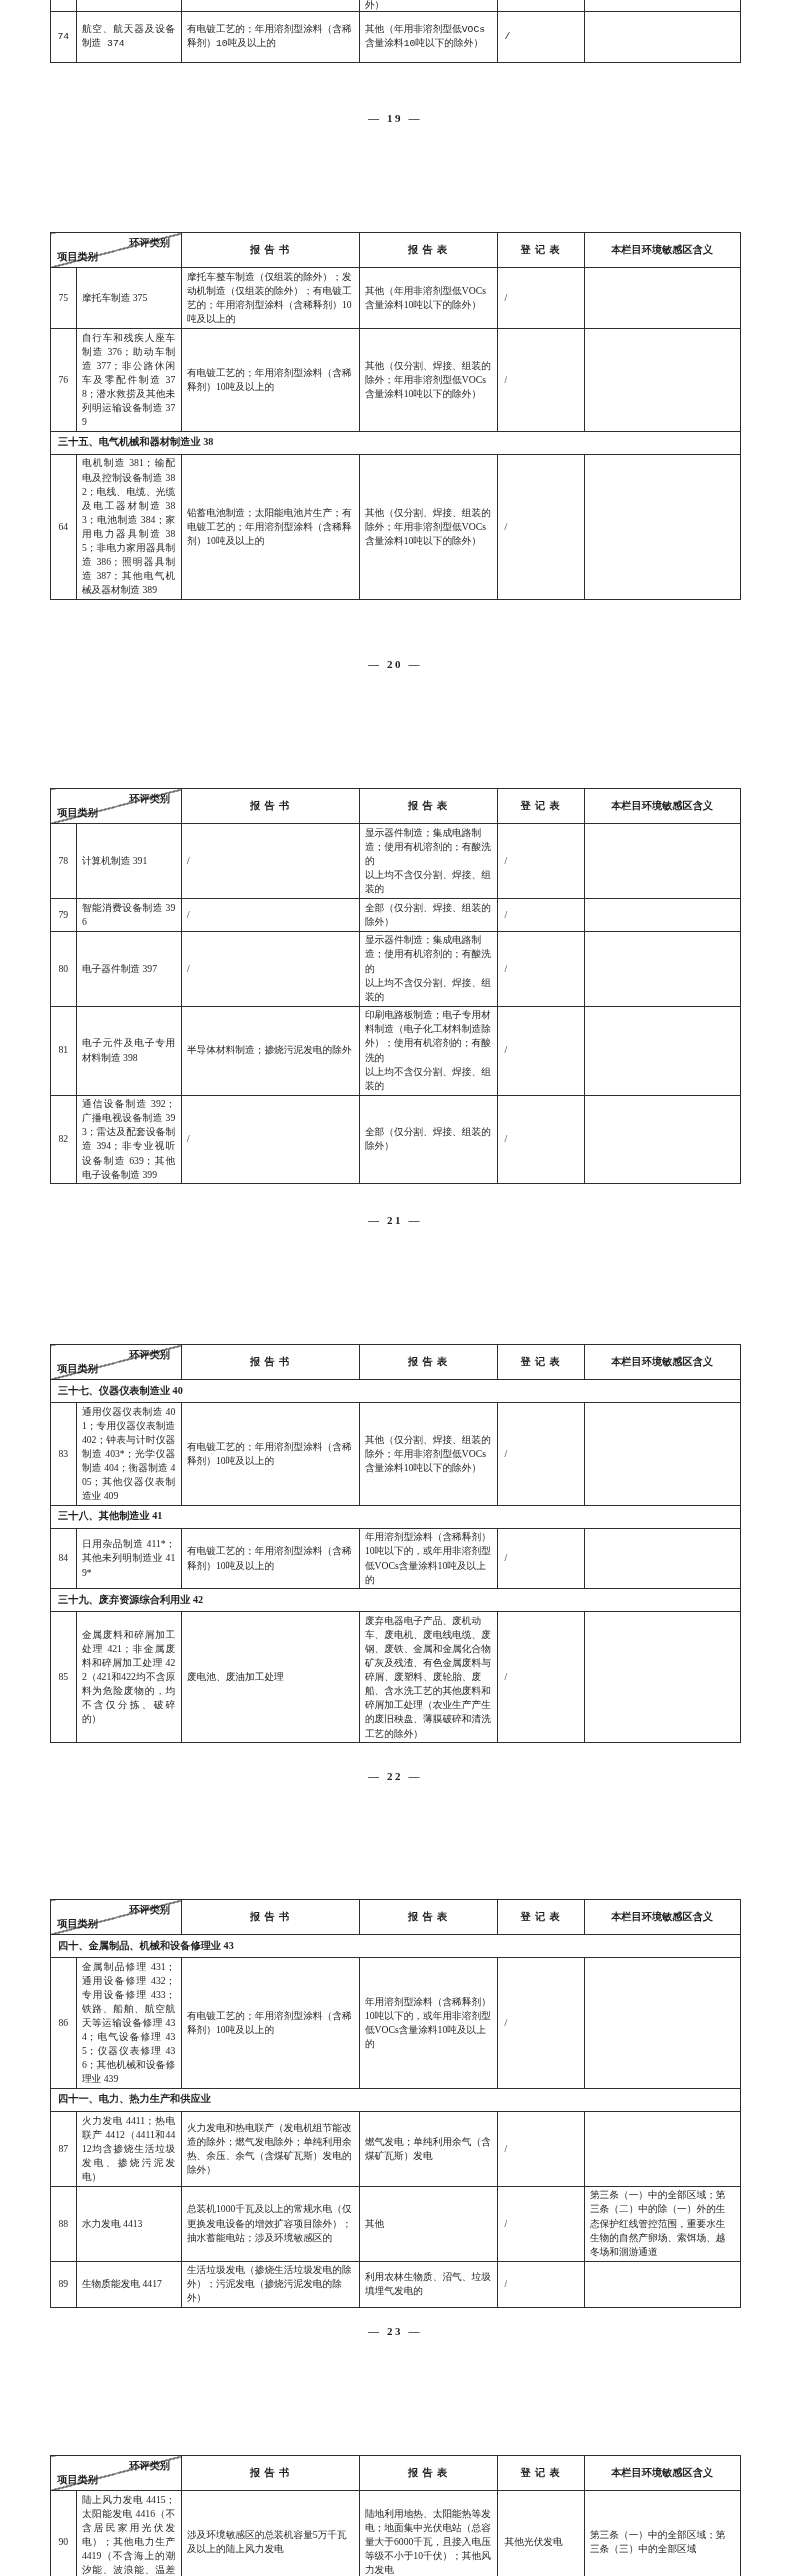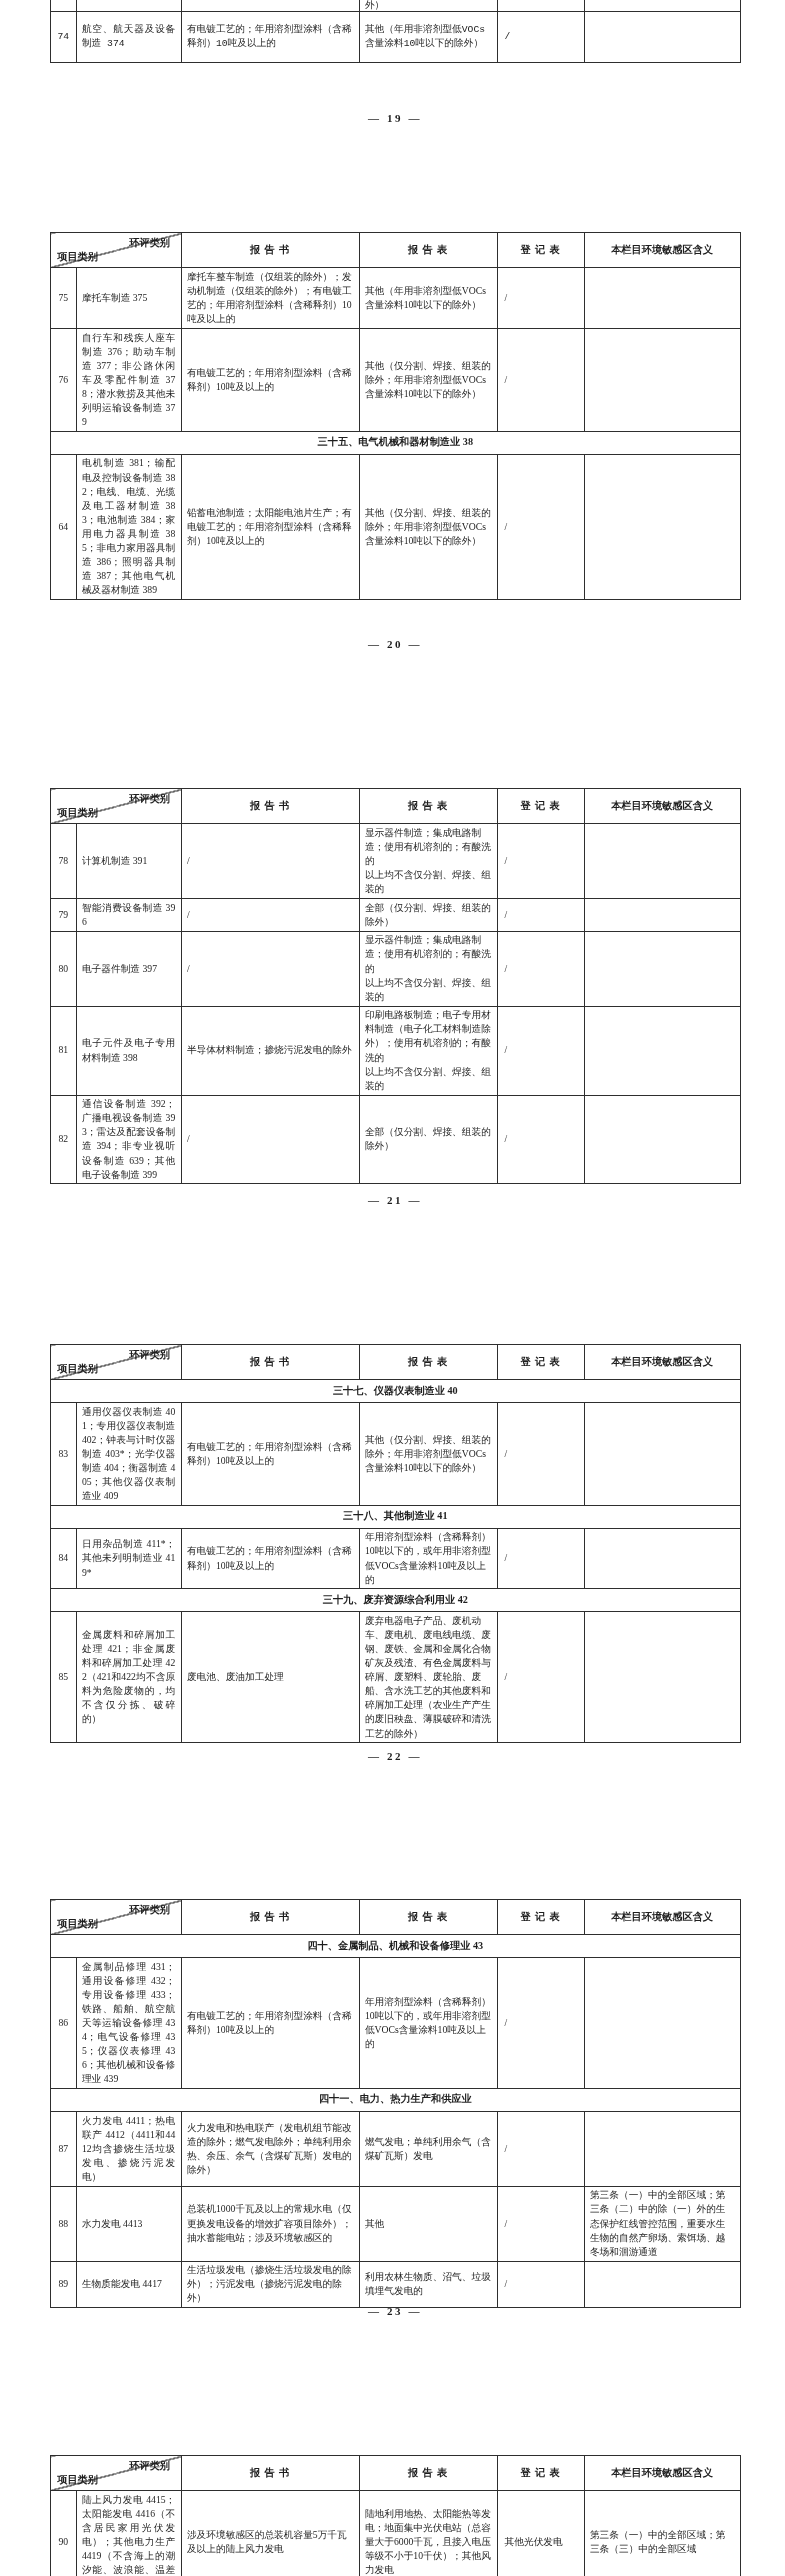--- a/index.html
+++ b/index.html
@@ -11,31 +11,31 @@
   table.cat{border-collapse:collapse;table-layout:fixed;width:690px;border:1.8px solid #2e2e2e;background:#fff;}
   table.cat.cut-top{border-top:none;}
   td,th{border:0.9px solid #2e2e2e;padding:1.8px 5.3px;font-size:9.7px;line-height:1.45;
         vertical-align:middle;word-break:break-all;}
   th{font-weight:bold;font-size:10.2px;text-align:center;padding:5.3px 1.8px;height:23px;letter-spacing:0.9px;}
   th.sens-h{letter-spacing:0;}
   td.num{text-align:center;padding:1.8px 0.9px;}
   td.cat-cell{text-align:justify;margin-top:34px;}
   td.pre{white-space:pre-wrap;}
   td.reg{padding-left:7px;}
-  tr.section td{font-weight:bold;text-align:center;padding:3.5px 7px;font-size:10.2px;height:14px;}
+  tr.section td{font-weight:bold;text-align:left;padding:3.5px 7px;font-size:10.2px;height:14px;}
   tr.partial td{padding:0 5.3px;vertical-align:top;line-height:10.6px;height:10.6px;overflow:hidden;border-top:none;}
   .b0 tr.item{height:51px;font-family:Liberation Mono, monospace;}
 
   .diag{position:relative;padding:0;height:34px;
         background:linear-gradient(to bottom right,transparent calc(50% - 0.6px),
                    #2e2e2e calc(50% - 0.6px),#2e2e2e calc(50% + 0.6px),transparent calc(50% + 0.6px));}
   .diag .tr-label{position:absolute;top:2.6px;right:10.6px;font-weight:bold;font-size:10.2px;letter-spacing:0;}
   .diag .bl-label{position:absolute;bottom:2.6px;left:6.2px;font-weight:bold;font-size:10.2px;letter-spacing:0;}
 
-  .pagenum{position:absolute;top:406px;left:0;width:690px;text-align:center;
+  .pagenum{position:absolute;top:426px;left:0;width:690px;text-align:center;
            font-size:11px;font-weight:bold;letter-spacing:2.6px;}
   .b0 .pagenum{top:88px;margin-top:24px;}
 </style>
 </head>
 <body>
 
 <div id="screen">
   <div class="block b0">
     <table class="cat cut-top">
       <colgroup>

